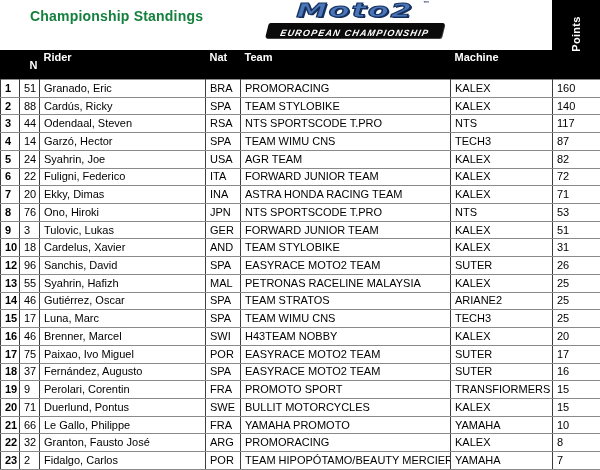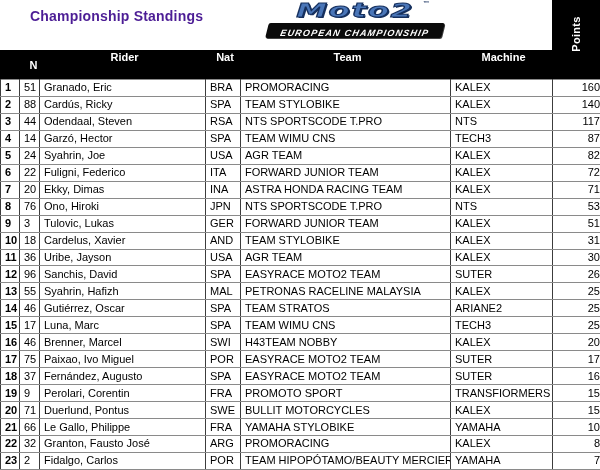--- a/index.html
+++ b/index.html
@@ -9,21 +9,21 @@
     background: #ffffff;
     font-family: "Liberation Sans", "DejaVu Sans", sans-serif;
     position: relative;
     overflow: hidden;
     color: #000;
   }
 
   
   .page-title {
     position: absolute; left: 30px; top: 8px;
-    font-size: 14px; font-weight: bold; color: #4c1d95;
+    font-size: 14px; font-weight: bold; color: #15803d;
     letter-spacing: 0.2px;
   }
 
   .logo {
     position: absolute; left: 263px; top: 0;
     width: 184px; text-align: center;
   }
   .logo-brand-wrap {
     display: block; height: 20px; line-height: 20px;
     white-space: nowrap;
@@ -77,37 +77,37 @@
   table.standings {
     position: absolute; left: 0; top: 50px;
     width: 600px; height: 420px;
     border-collapse: collapse;
     table-layout: fixed;
     font-size: 11px;
   }
   table.standings th {
     background: #000; color: #fff;
     font-weight: bold; font-size: 11px;
-    text-align: center; padding: 0 0 16px 4px;
+    text-align: left; padding: 0 0 16px 4px;
     height: 18px; border: none;
     white-space: nowrap; overflow: hidden;
   }
   table.standings th.col-n { text-align: right; padding: 0 2px 0 0; }
   table.standings td {
     border: 1px solid #8a8a8a;
     border-left-color: #3c3c3c;
     border-right-color: #3c3c3c;
     padding: 0 0 0 4px;
     white-space: nowrap; overflow: hidden;
     height: 16px; line-height: 15px;
     background: #fff;
   }
   table.standings { border: 1px solid #000; }
   td.cell-pos { font-weight: bold; }
-  td.cell-points { text-align: right; padding: 0; }
+  td.cell-points { text-align: left; padding: 0; }
 </style>
 </head>
 <body>
 
 <div class="page-title">Championship Standings</div>
 
 <div class="logo">
   <span class="logo-brand-wrap">
     <span class="logo-brand">Moto2</span>
   </span>
@@ -227,29 +227,20 @@
       <tr>
     <td class="cell-pos">10</td>
     <td class="cell-n">18</td>
     <td class="cell-rider">Cardelus, Xavier</td>
     <td class="cell-nat">AND</td>
     <td class="cell-team">TEAM STYLOBIKE</td>
     <td class="cell-machine">KALEX</td>
     <td class="cell-points">31</td>
   </tr>
       <tr>
-    <td class="cell-pos">11</td>
-    <td class="cell-n">36</td>
-    <td class="cell-rider">Uribe, Jayson</td>
-    <td class="cell-nat">USA</td>
-    <td class="cell-team">AGR TEAM</td>
-    <td class="cell-machine">KALEX</td>
-    <td class="cell-points">30</td>
-  </tr>
-      <tr>
     <td class="cell-pos">12</td>
     <td class="cell-n">96</td>
     <td class="cell-rider">Sanchis, David</td>
     <td class="cell-nat">SPA</td>
     <td class="cell-team">EASYRACE MOTO2 TEAM</td>
     <td class="cell-machine">SUTER</td>
     <td class="cell-points">26</td>
   </tr>
       <tr>
     <td class="cell-pos">13</td>
@@ -321,21 +312,21 @@
     <td class="cell-nat">SWE</td>
     <td class="cell-team">BULLIT MOTORCYCLES</td>
     <td class="cell-machine">KALEX</td>
     <td class="cell-points">15</td>
   </tr>
       <tr>
     <td class="cell-pos">21</td>
     <td class="cell-n">66</td>
     <td class="cell-rider">Le Gallo, Philippe</td>
     <td class="cell-nat">FRA</td>
-    <td class="cell-team">YAMAHA STYLOBIKE</td>
+    <td class="cell-team">YAMAHA PROMOTO</td>
     <td class="cell-machine">YAMAHA</td>
     <td class="cell-points">10</td>
   </tr>
       <tr>
     <td class="cell-pos">22</td>
     <td class="cell-n">32</td>
     <td class="cell-rider">Granton, Fausto José</td>
     <td class="cell-nat">ARG</td>
     <td class="cell-team">PROMORACING</td>
     <td class="cell-machine">KALEX</td>

